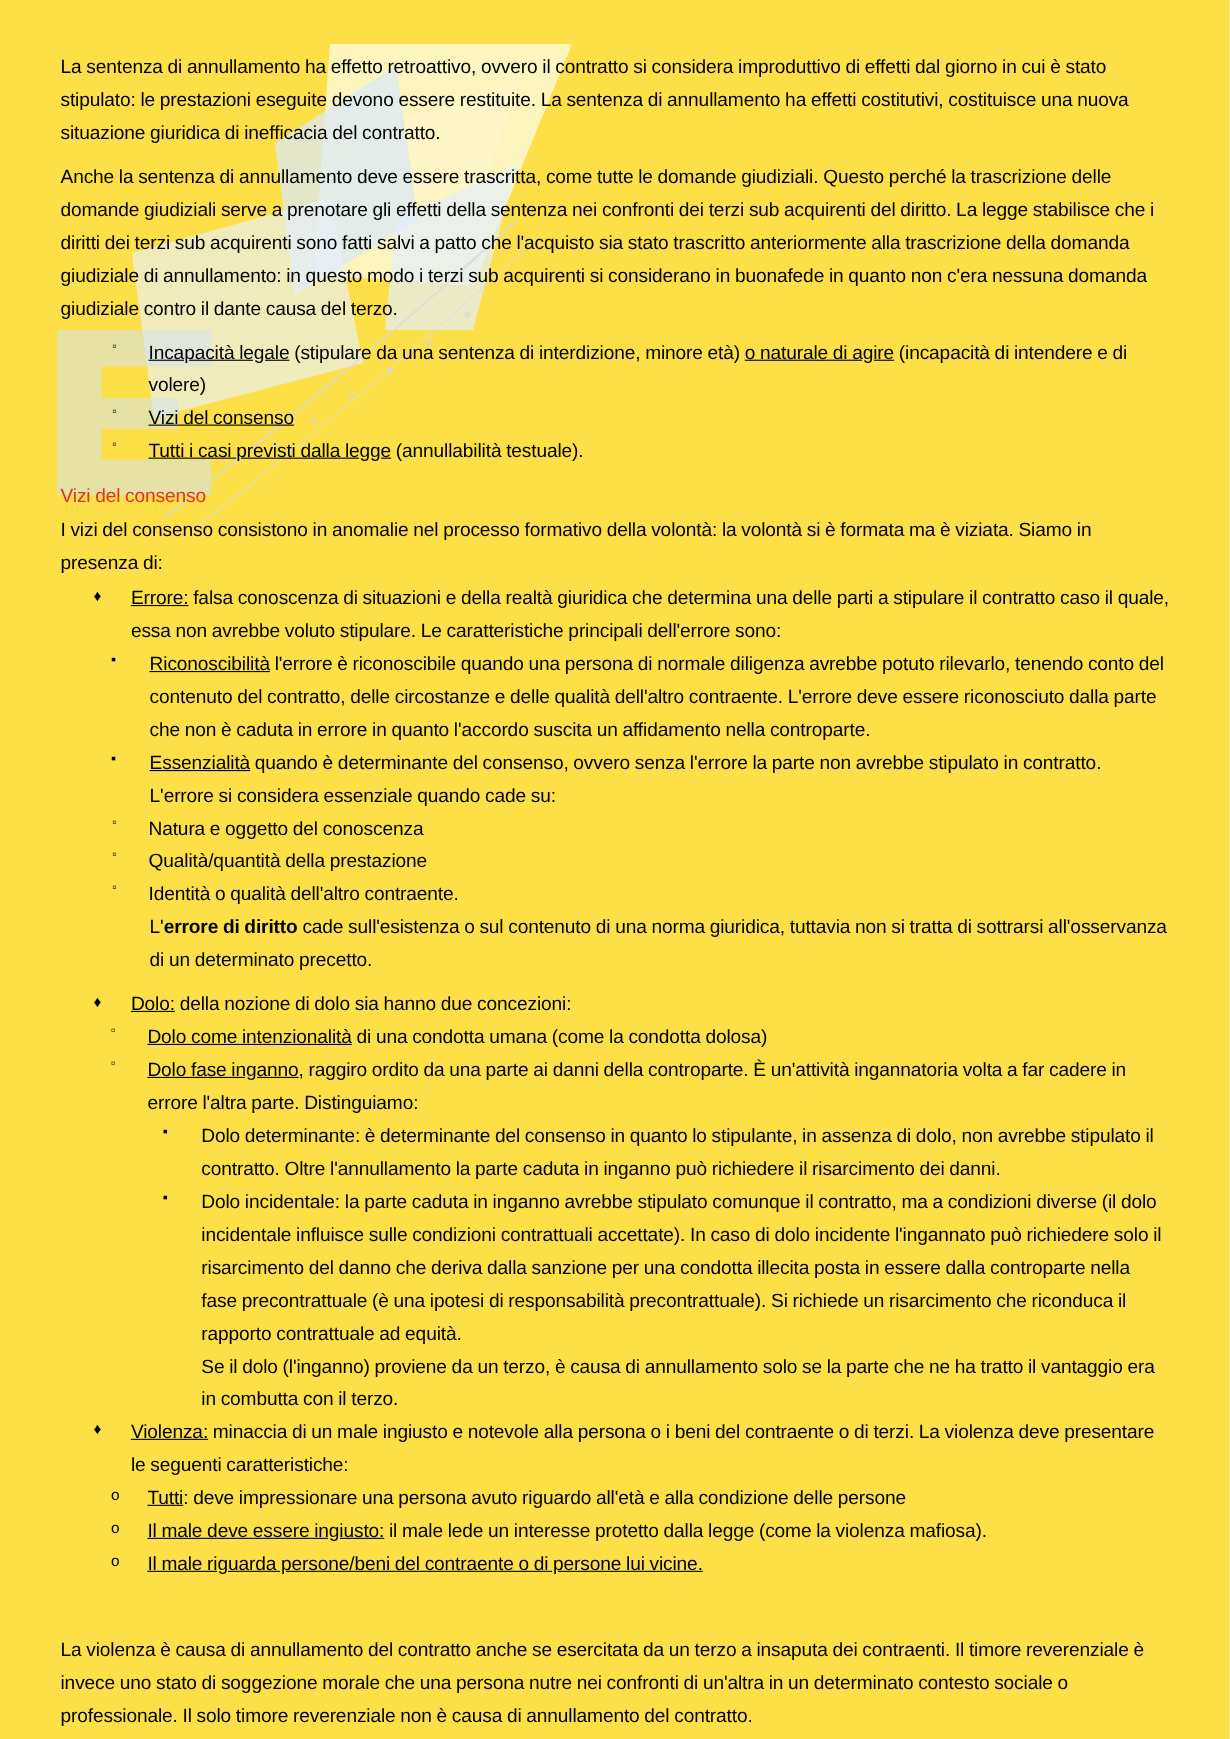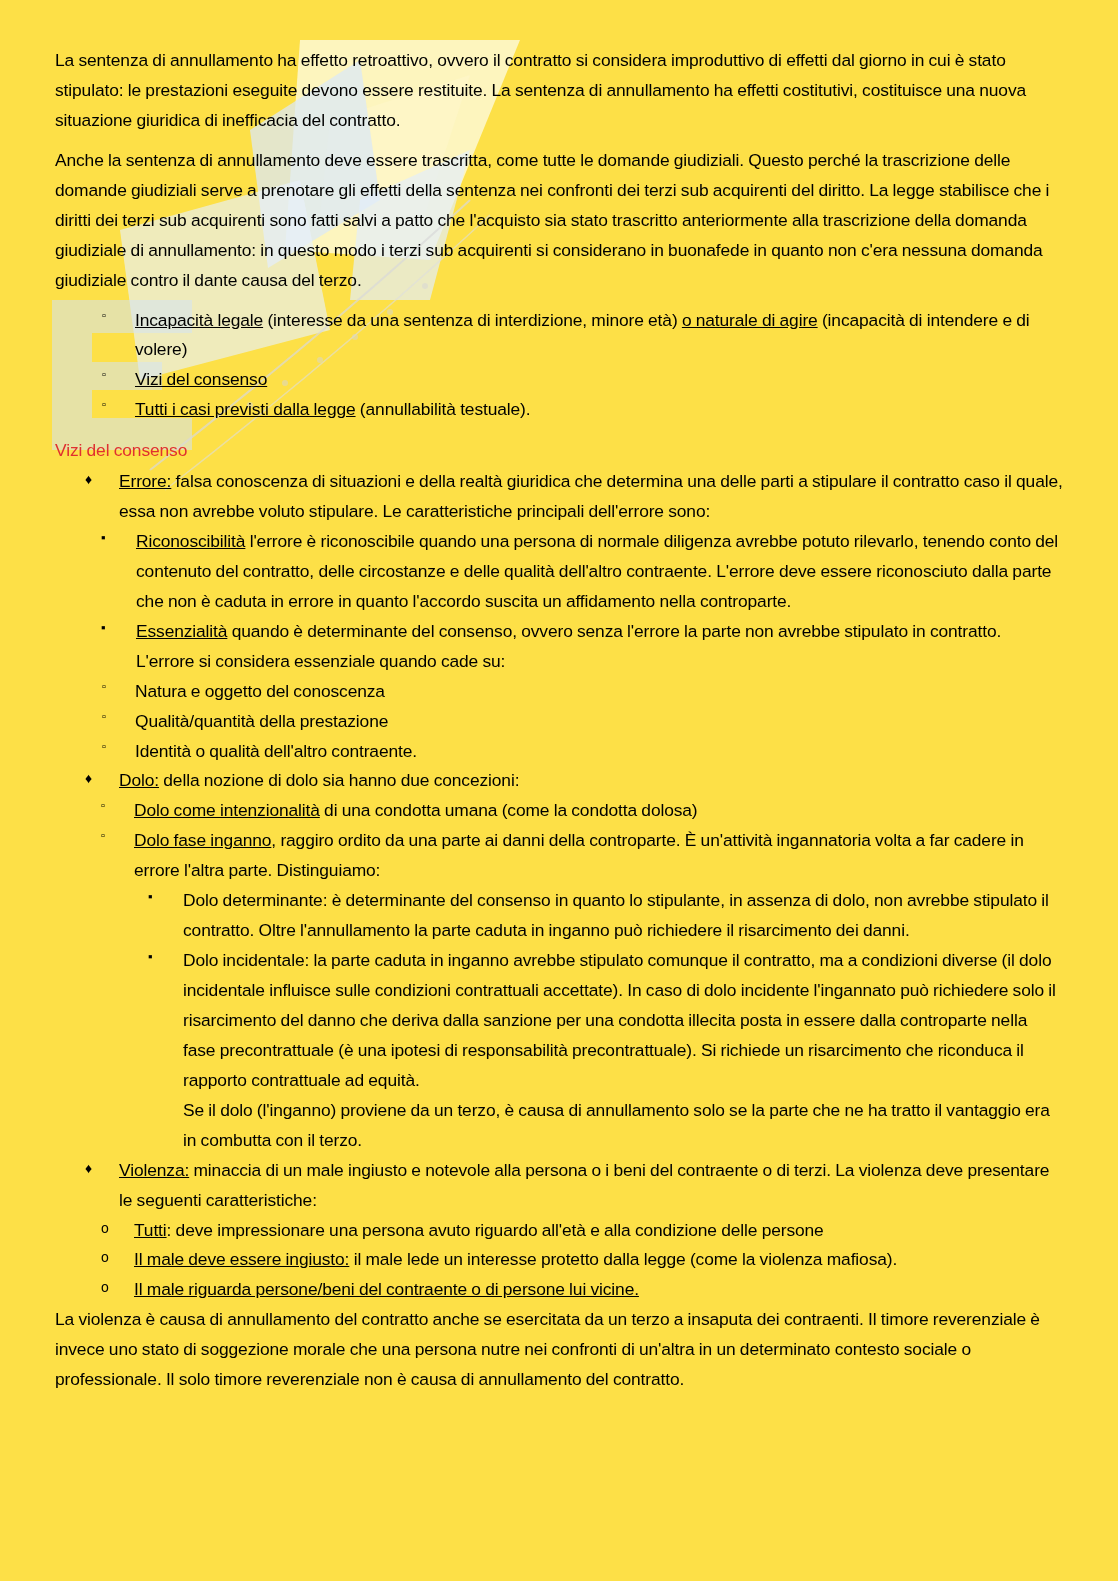--- a/index.html
+++ b/index.html
@@ -37,21 +37,21 @@
     line-height: 1.72;
     text-align: left;
     word-spacing: -0.4px;
     letter-spacing: -0.12px;
   }
 
   p.para {
     margin: 0 0 10px 0;
   }
   p.para.tight { margin-bottom: 2px; }
-  p.para.nogap { margin-bottom: 0; }
+  p.para.nogap { margin-bottom: 0; margin-top: 48px; }
 
   .u { text-decoration: underline; }
   .b { font-weight: bold; }
   .bu { font-weight: normal; text-decoration: underline; }
 
   h2.redhead {
     margin: 12px 0 2px 0;
     font-size: 17.4px;
     font-weight: normal;
     color: #e03030;
@@ -130,34 +130,35 @@
   <div class="content">
 
     <p class="para">La sentenza di annullamento ha effetto retroattivo, ovvero il contratto si considera improduttivo di effetti dal giorno in cui è stato stipulato: le prestazioni eseguite devono essere restituite. La sentenza di annullamento ha effetti costitutivi, costituisce una nuova situazione giuridica  di inefficacia del contratto.</p>
 
     <p class="para">Anche la sentenza di annullamento deve essere trascritta, come tutte le domande giudiziali. Questo perché la trascrizione delle domande giudiziali serve a prenotare gli effetti della sentenza nei confronti dei terzi sub acquirenti del diritto. La legge stabilisce che i diritti dei terzi sub acquirenti sono fatti salvi a patto che l'acquisto sia stato trascritto anteriormente alla trascrizione della domanda giudiziale di annullamento: in questo modo i terzi sub acquirenti si considerano in buonafede in quanto non c'era nessuna domanda giudiziale contro il dante causa del terzo.</p>
 
 
     <ul class="lvl l3">
       <li>
         <span class="marker">▫</span>
-        <span class="txt"><span class="u">Incapacità legale</span><span> (interesse da una sentenza di interdizione, minore età) </span><span class="u">o naturale di agire</span><span> (incapacità di intendere e di volere)</span></span>
+        <span class="txt"><span class="u">Incapacità legale</span><span> (stipulare da una sentenza di interdizione, minore età) </span><span class="u">o naturale di agire</span><span> (incapacità di intendere e di volere)</span></span>
       </li>
       <li>
         <span class="marker">▫</span>
         <span class="txt"><span class="u">Vizi del consenso</span><span></span></span>
       </li>
       <li>
         <span class="marker">▫</span>
         <span class="txt"><span class="u">Tutti i casi previsti dalla legge</span><span> (annullabilità testuale).</span></span>
       </li>
     </ul>
 
     <h2 class="redhead">Vizi del consenso</h2>
 
+    <p class="para tight">I vizi del consenso consistono in anomalie nel processo formativo della volontà: la volontà si è formata ma è viziata. Siamo in presenza di:</p>
 
     <ul class="lvl l1">
       <li>
         <span class="marker">♦</span>
         <span class="txt"><span class="bu">Errore:</span><span> falsa conoscenza di situazioni e della realtà giuridica che determina una delle parti  a stipulare il contratto caso il quale, essa non avrebbe voluto stipulare. Le caratteristiche principali dell'errore sono:</span></span>
       </li>
     </ul>
 
     <ul class="lvl l2">
       <li>
@@ -178,20 +179,21 @@
       <li>
         <span class="marker">▫</span>
         <span class="txt">Qualità/quantità della prestazione</span>
       </li>
       <li>
         <span class="marker">▫</span>
         <span class="txt">Identità o qualità dell'altro contraente.</span>
       </li>
     </ul>
 
+    <p class="para hang" style="margin-left:81px;"><span>L'</span><span class="b">errore di diritto</span><span> cade sull'esistenza o sul contenuto di una norma giuridica, tuttavia non si tratta di sottrarsi all'osservanza di un determinato precetto.</span></p>
 
     <ul class="lvl l1">
       <li>
         <span class="marker">♦</span>
         <span class="txt"><span class="bu">Dolo:</span><span> della nozione di dolo sia hanno due concezioni:</span></span>
       </li>
     </ul>
 
     <ul class="lvl l3" style="margin-left:46px;">
       <li>

